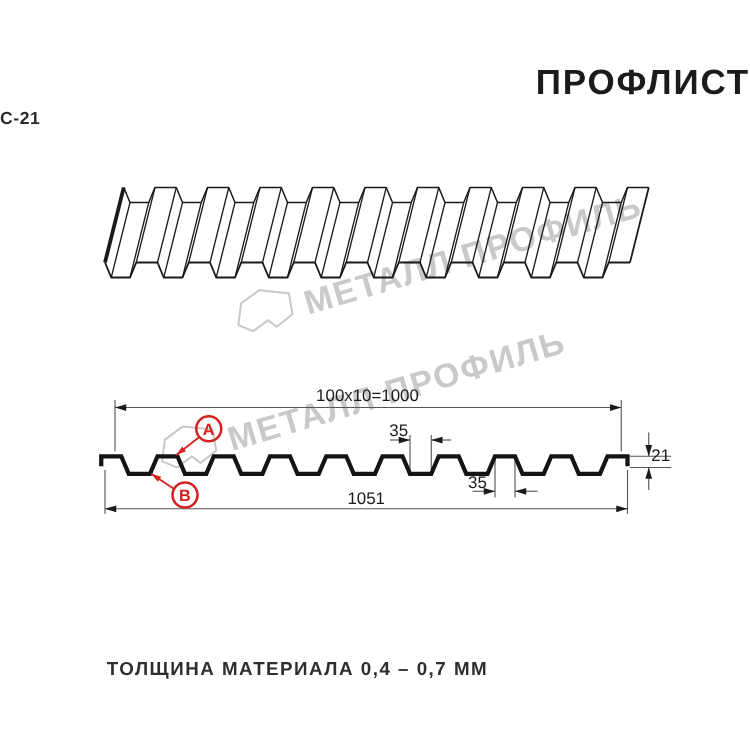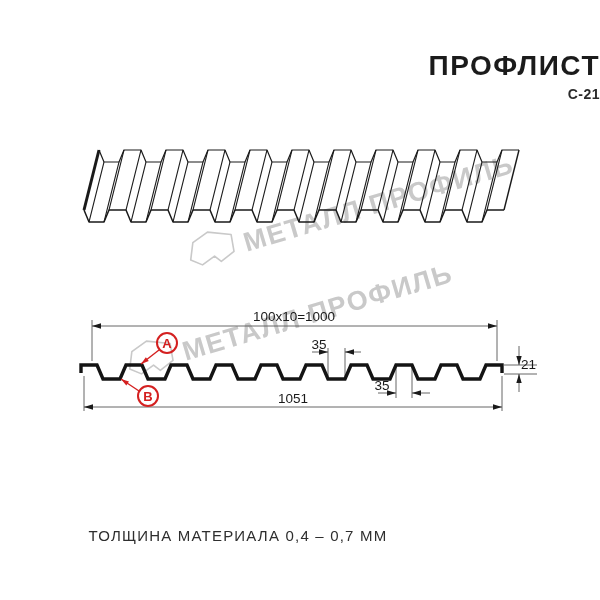--- a/index.html
+++ b/index.html
@@ -1,23 +1,23 @@
 <!DOCTYPE html>
 <html><head>
 <meta charset="utf-8">
 <style>
   html,body{margin:0;padding:0;background:#fff;}
   .page{position:relative;width:600px;height:600px;background:#fff;overflow:hidden;
         font-family:"Liberation Sans", sans-serif;}
   .title{position:absolute;left:0;top:50px;width:600px;text-align:right;
          font-size:28px;font-weight:bold;letter-spacing:1.5px;color:#1b1b1b;}
-  .subtitle{position:absolute;left:0;top:86px;width:600px;text-align:right;
+  .subtitle{position:absolute;left:0;top:86px;width:600px;text-align:left;
             font-size:14px;font-weight:bold;letter-spacing:.5px;color:#2b2b2b;}
   .footer{position:absolute;left:0;top:527px;width:476px;text-align:center;
-          font-size:15px;font-weight:normal;letter-spacing:1.2px;color:#2e2e2e;}
+          font-size:15px;font-weight:bold;letter-spacing:1.2px;color:#2e2e2e;}
   svg text{font-family:"Liberation Sans", sans-serif;}
   .dimtxt{font-size:13.5px;fill:#1a1a1a;}
   .wmtxt{font-size:27px;font-weight:bold;letter-spacing:1.5px;fill:#c9c9c9;}
   .redtxt{font-size:13px;font-weight:bold;fill:#d42020;}
 </style>
 </head>
 <body>
 
 <div class="page">
 

